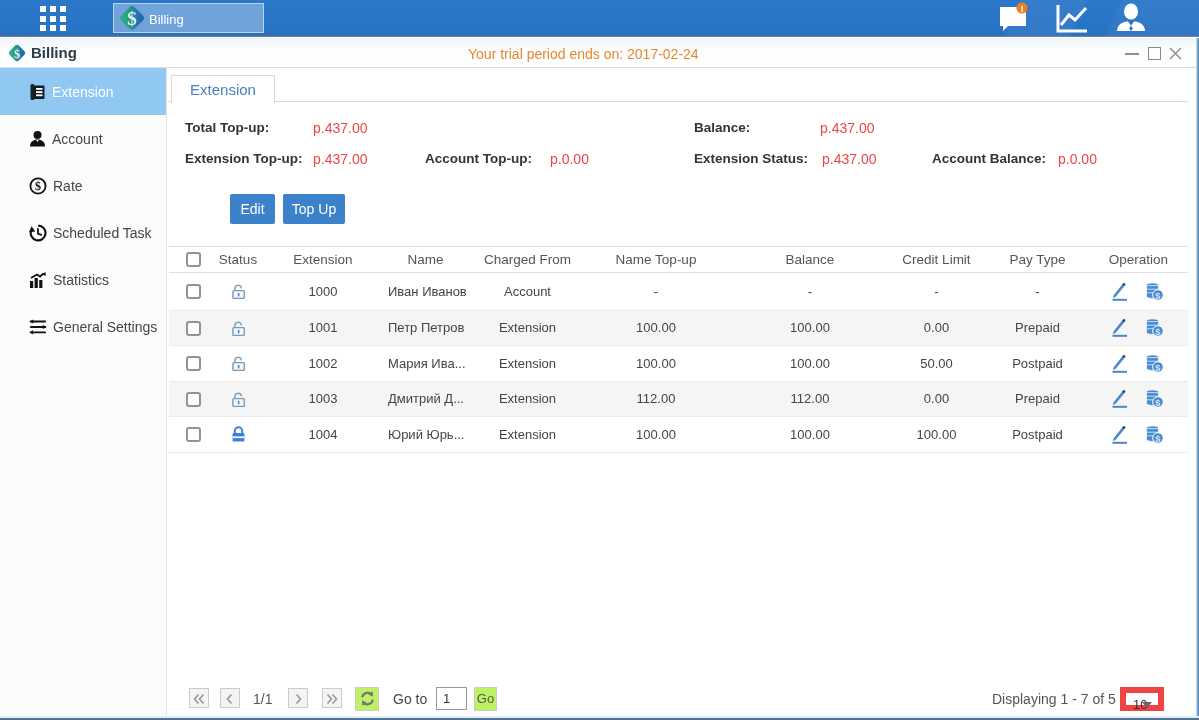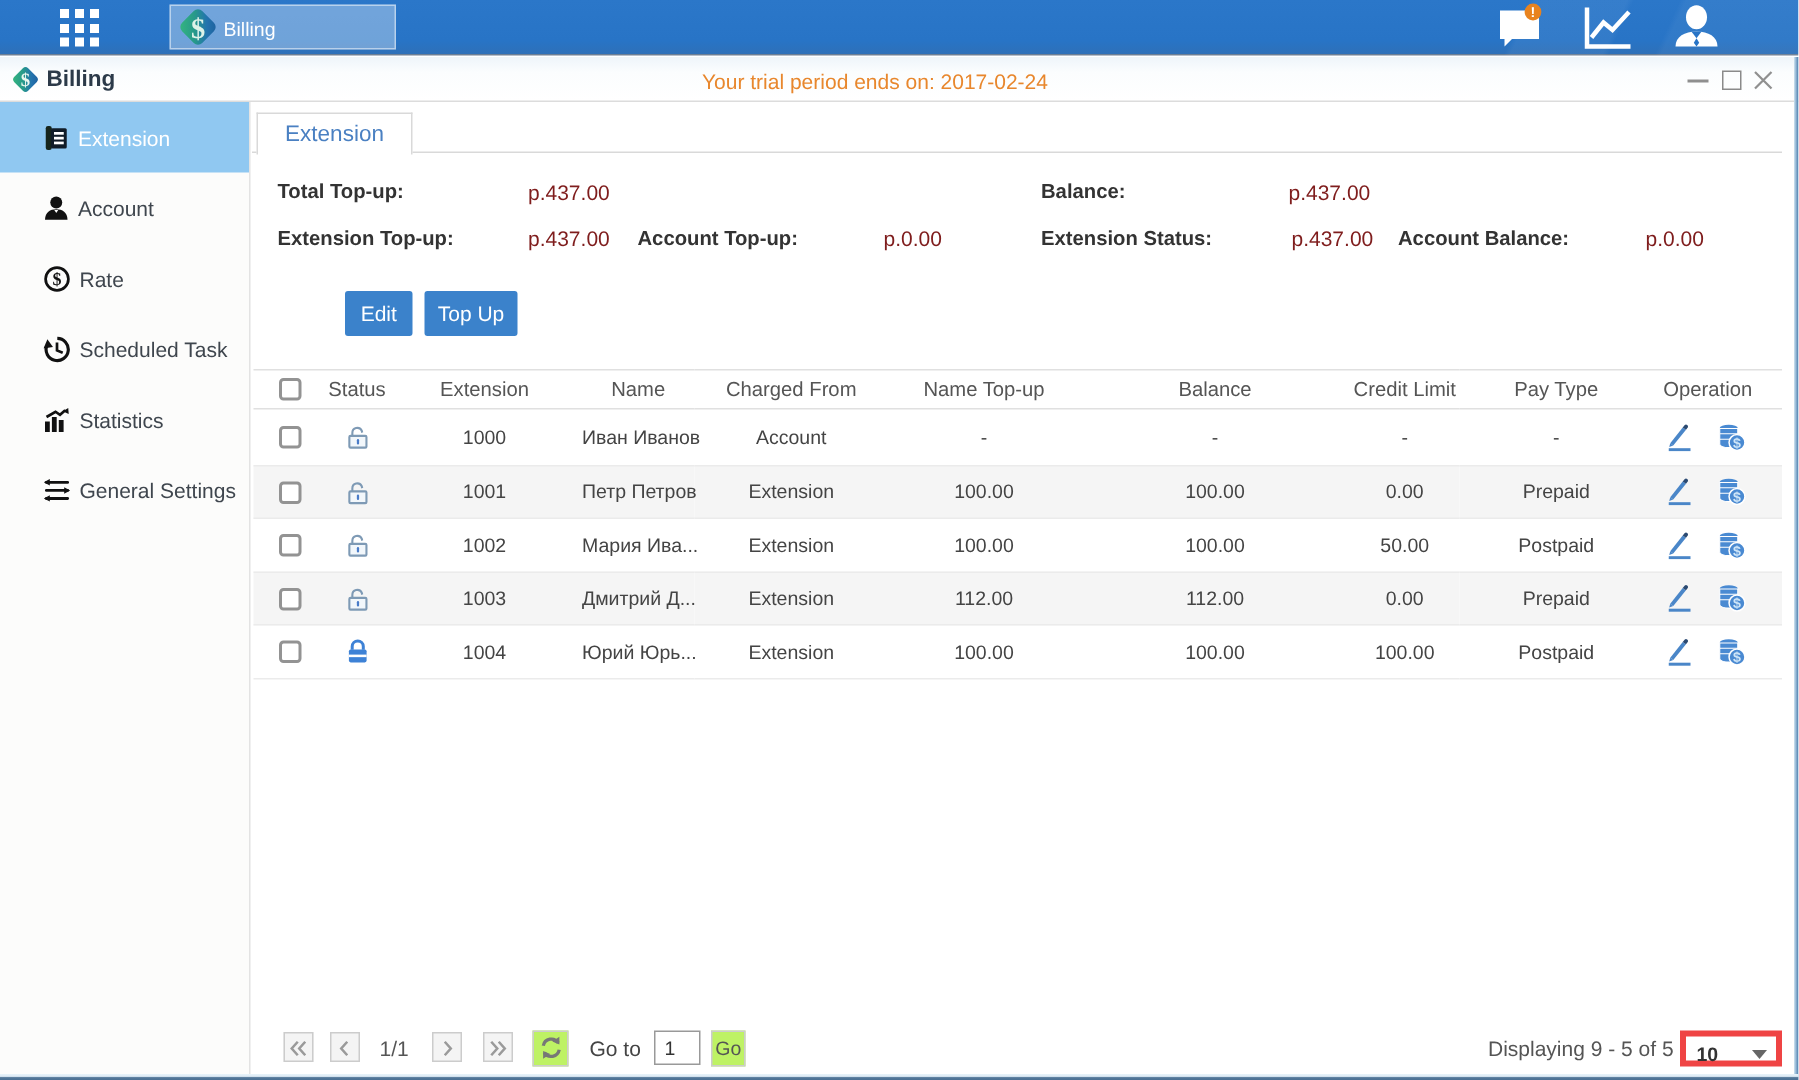--- a/index.html
+++ b/index.html
@@ -40,21 +40,21 @@
 .mi.sel { background:#90c8f1; color:#fff; }
 
 
 .content { position:absolute; left:168px; top:68px; width:1031px; height:648px; background:#fff; }
 .tabstrip { position:absolute; left:0; top:0; width:1020px; height:34px; border-bottom:1px solid #d9d9d9; }
 .tab { position:absolute; left:3px; top:7px; width:104px; height:28px; background:#fff;
   border:1px solid #d9d9d9; border-bottom:none; color:#4a80c2; font-size:15px;
   text-align:center; line-height:27px; z-index:2; }
 
 .slabel { position:absolute; font-size:13.5px; font-weight:bold; color:#333; letter-spacing:0; }
-.sval { position:absolute; font-size:14px; color:#7f1d1d;margin-left:39px; }
+.sval { position:absolute; font-size:14px; color:#ef4444; }
 
 .btn { position:absolute; background:#3b82cb; color:#fff; font-size:14px; text-align:center;
   border-radius:2px; height:30px; line-height:30px;margin-left:44px; }
 
 
 table.grid { position:absolute; left:1px; top:178px; width:1019px; border-collapse:collapse; table-layout:fixed; }
 table.grid th { height:26px; font-size:13.5px; font-weight:normal; color:#555;
   border-top:1px solid #e0e0e0; border-bottom:1px solid #e0e0e0; text-align:center; }
 table.grid td { height:35.5px; font-size:13px; color:#444; text-align:center; white-space:nowrap;
   border-bottom:1px solid #ebebeb; padding:0; }
@@ -64,21 +64,21 @@
 .opcell { text-align:left !important; padding-left:9px !important; } .opcell svg { vertical-align:middle; }
 
 
 .pg { position:absolute; font-size:14px; }
 .pgbtn { position:absolute; width:20px; height:20px; border:1px solid #ccc; background:#f4f4f4;
   color:#999; text-align:center; line-height:17px; font-size:15px; }
 .pginput { position:absolute; width:31px; height:23px; border:1px solid #999; background:#fff;
   font-size:13px; color:#333; padding-left:6px; line-height:21px; }
 .gobtn { position:absolute; width:24px; height:24px; border:1px solid #ccc; background:#bef264;
   color:#555; text-align:center; line-height:22px; font-size:13px; }
-.dd { position:absolute; left:952px; top:619px; width:68px; height:24px; border:4px solid #ef4444; background:#fff;font-weight:bold; }
+.dd { position:absolute; left:952px; top:619px; width:44px; height:24px; border:6px solid #ef4444; background:#fff; }
 .dd span { position:absolute; left:7px; top:4px; font-size:13px; color:#333; }
 .dd .tri { position:absolute; right:6px; top:9px; width:0; height:0;
   border-left:5px solid transparent; border-right:5px solid transparent; border-top:6px solid #666; }
 
 
 .b-right { position:absolute; right:0; top:38px; width:3px; height:682px;
   background:linear-gradient(90deg,#cfe4f2,#4579ab); }
 .b-bottom { position:absolute; left:0; top:716px; width:1199px; height:4px;
   background:linear-gradient(180deg,#e8f3fa 0%, #ddeaf4 40%, #54789a 60%, #4a6f92 100%); }
 </style>
@@ -418,21 +418,21 @@
       </svg></div>
   <div class="gobtn" style="left:187px; top:619px;"><svg width="17" height="17" viewBox="0 0 17 17" style="margin-top:2px">
   <path d="M3.2 7.2 A5.5 5.5 0 0 1 13.2 5.2" fill="none" stroke="#777" stroke-width="2.2"></path>
   <path d="M13.9 1.2 L13.9 6.4 L9.2 4.4 Z" fill="#777"></path>
   <path d="M13.8 9.8 A5.5 5.5 0 0 1 3.8 11.8" fill="none" stroke="#777" stroke-width="2.2"></path>
   <path d="M3.1 15.8 L3.1 10.6 L7.8 12.6 Z" fill="#777"></path>
 </svg></div>
   <div class="pg" style="left:225px; top:623px; color:#444;">Go to</div>
   <div class="pginput" style="left:268px; top:619px;">1</div>
   <div class="gobtn" style="left:306px; top:619px; width:23px;">Go</div>
-  <div class="pg" style="left:824px; top:623px; color:#555;">Displaying 9 - 5 of 5</div>
+  <div class="pg" style="left:824px; top:623px; color:#555;">Displaying 1 - 7 of 5</div>
   <div class="dd">
       <span>10</span>
       <div class="tri"></div>
     </div>
 </div>
 
 <div class="b-right"></div>
 <div class="b-bottom"></div>
 
 </body></html>

